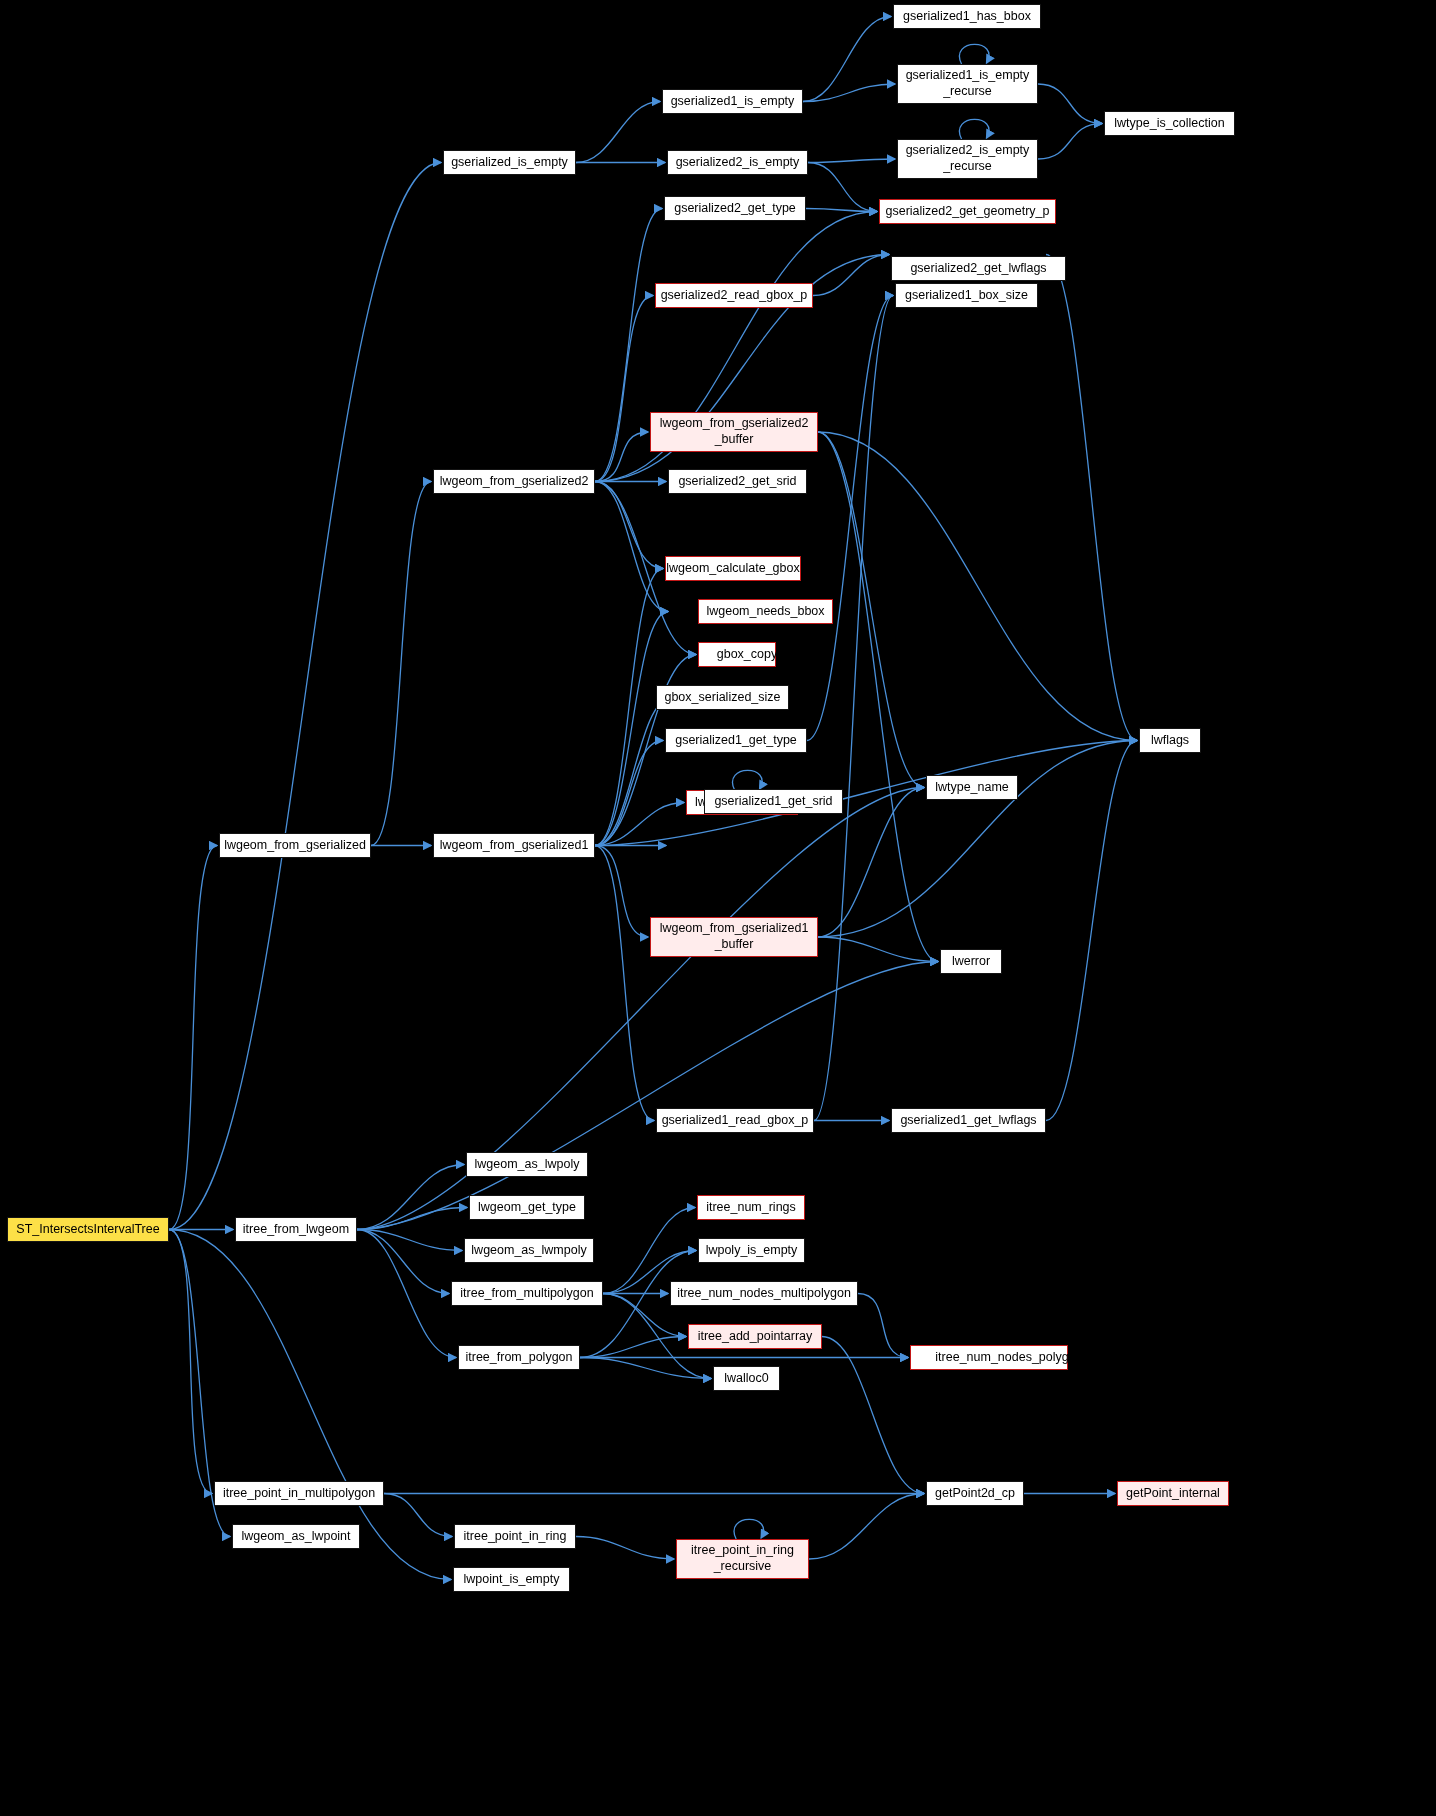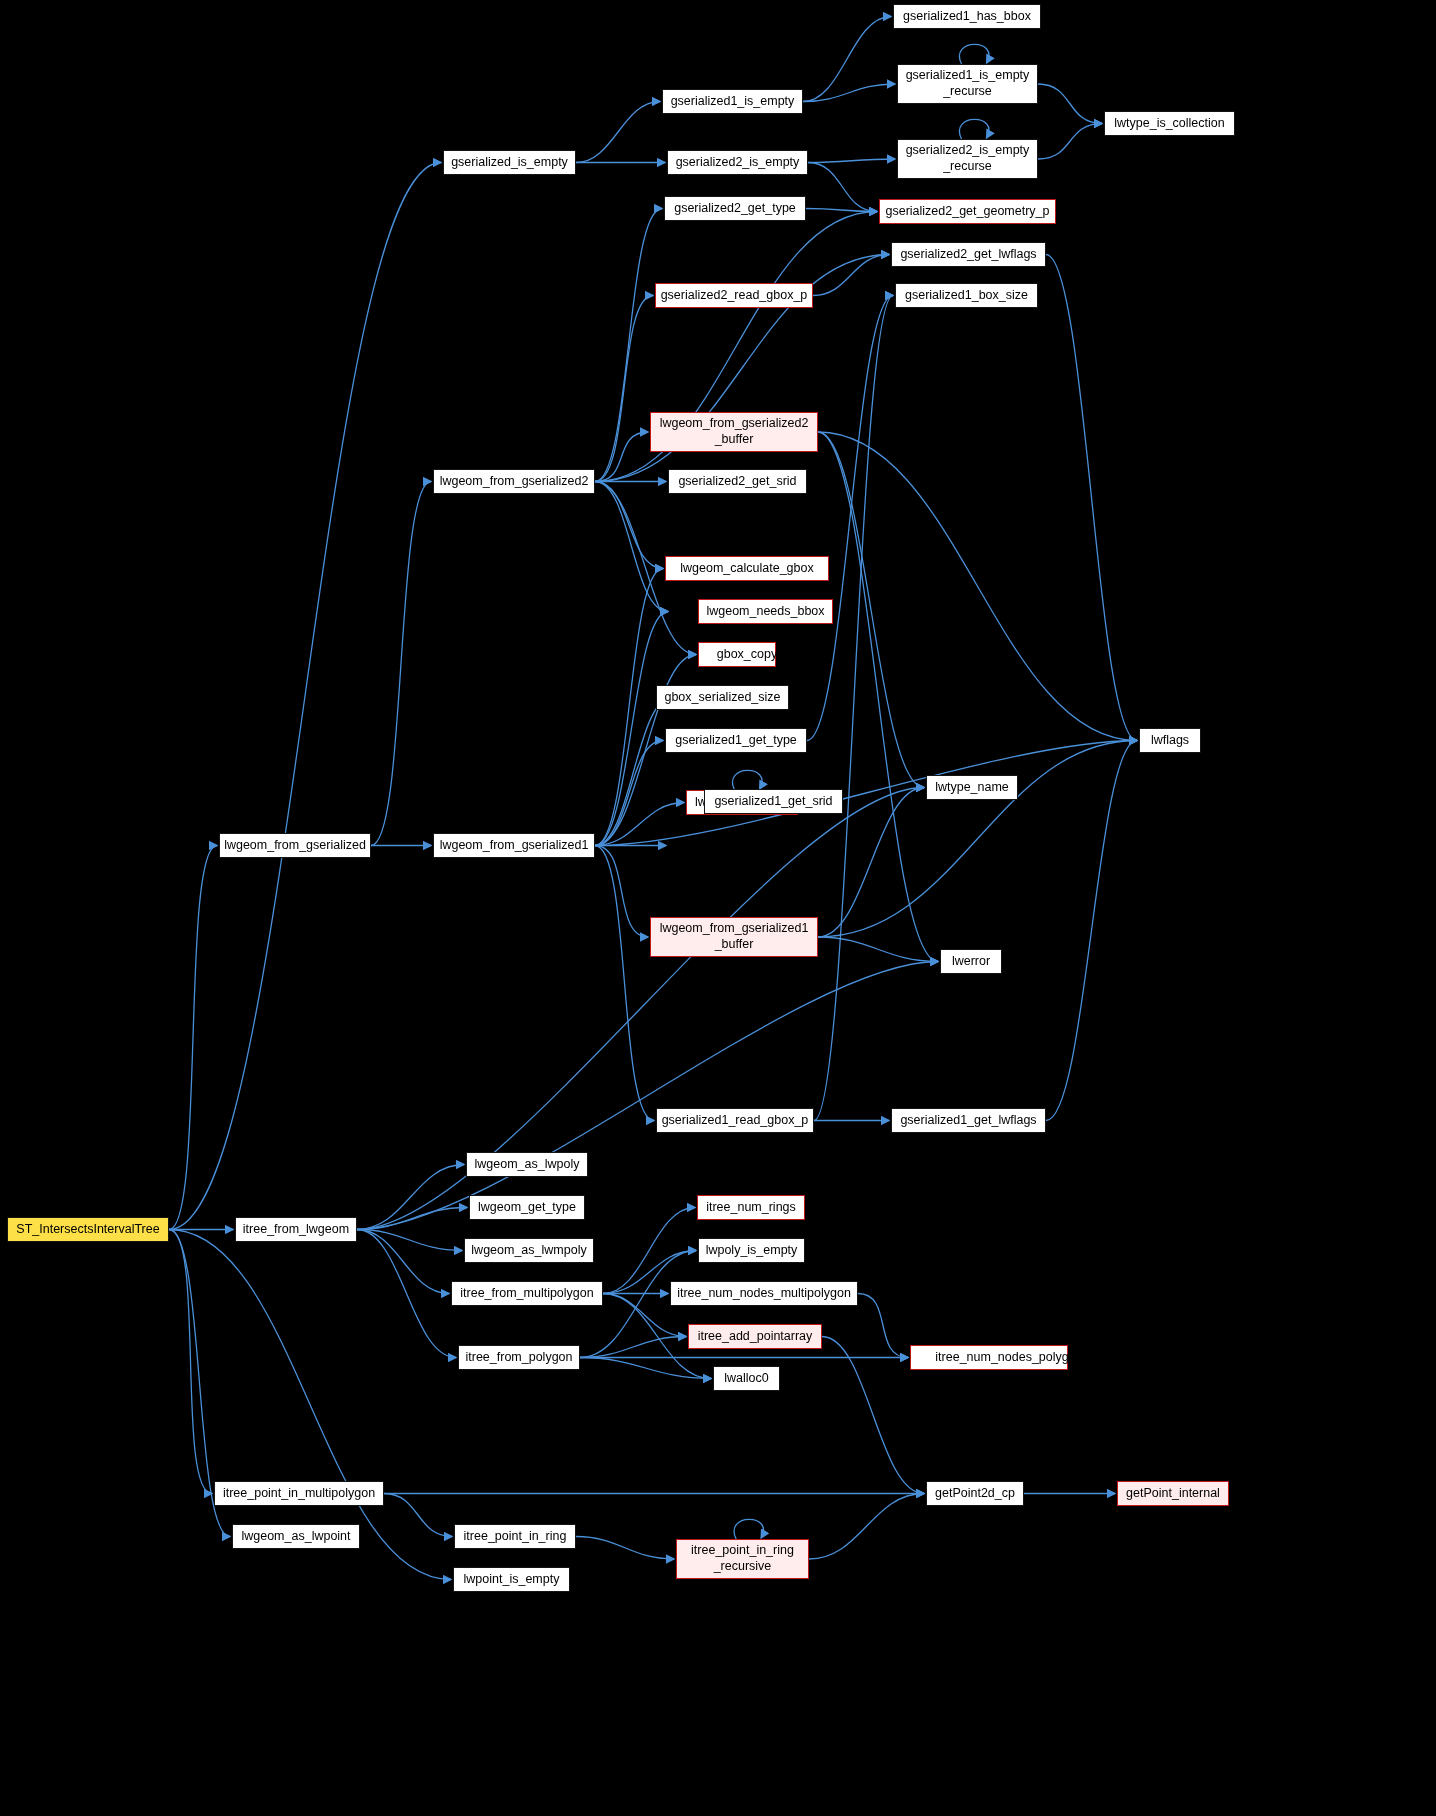--- a/index.html
+++ b/index.html
@@ -134,28 +134,28 @@
     <div class="node normal" style="left: 897px; top: 64px; width: 141px; height: 40px;"><span>gserialized1_is_empty
 _recurse</span></div>
     <div class="node normal" style="left: 1104px; top: 111px; width: 131px; height: 25px;"><span>lwtype_is_collection</span></div>
     <div class="node normal" style="left: 662px; top: 89px; width: 141px; height: 25px;"><span>gserialized1_is_empty</span></div>
     <div class="node normal" style="left: 443px; top: 150px; width: 133px; height: 25px;"><span>gserialized_is_empty</span></div>
     <div class="node normal" style="left: 667px; top: 150px; width: 141px; height: 25px;"><span>gserialized2_is_empty</span></div>
     <div class="node normal" style="left: 897px; top: 139px; width: 141px; height: 40px;"><span>gserialized2_is_empty
 _recurse</span></div>
     <div class="node normal" style="left: 664px; top: 196px; width: 142px; height: 25px;"><span>gserialized2_get_type</span></div>
     <div class="node red" style="left: 879px; top: 199px; width: 177px; height: 25px;"><span>gserialized2_get_geometry_p</span></div>
-    <div class="node normal" style="left: 891px; top: 242px; width: 155px; height: 25px; text-align: right;"><span>gserialized2_get_lwflags</span></div>
+    <div class="node normal" style="left: 891px; top: 256px; width: 175px; height: 25px; text-align: right;"><span>gserialized2_get_lwflags</span></div>
     <div class="node red" style="left: 655px; top: 283px; width: 158px; height: 25px;"><span>gserialized2_read_gbox_p</span></div>
     <div class="node normal" style="left: 895px; top: 283px; width: 143px; height: 25px;"><span>gserialized1_box_size</span></div>
     <div class="node redfill" style="left: 650px; top: 412px; width: 168px; height: 40px;"><span>lwgeom_from_gserialized2
 _buffer</span></div>
     <div class="node normal" style="left: 433px; top: 469px; width: 162px; height: 25px;"><span>lwgeom_from_gserialized2</span></div>
     <div class="node normal" style="left: 668px; top: 469px; width: 139px; height: 25px;"><span>gserialized2_get_srid</span></div>
-    <div class="node red" style="left: 665px; top: 556px; width: 164px; height: 25px;"><span>lwgeom_calculate_gbox</span></div>
+    <div class="node red" style="left: 665px; top: 556px; width: 136px; height: 25px;"><span>lwgeom_calculate_gbox</span></div>
     <div class="node red" style="left: 698px; top: 599px; width: 135px; height: 25px;"><span>lwgeom_needs_bbox</span></div>
     <div class="node red" style="left: 698px; top: 642px; width: 78px; height: 25px; padding-left: 24px;"><span>gbox_copy</span></div>
     <div class="node normal" style="left: 656px; top: 685px; width: 133px; height: 25px;"><span>gbox_serialized_size</span></div>
     <div class="node normal" style="left: 665px; top: 728px; width: 142px; height: 25px; text-align: center;"><span>gserialized1_get_type</span></div>
     <div class="node normal" style="left: 1139px; top: 728px; width: 62px; height: 25px;"><span>lwflags</span></div>
     <div class="node normal" style="left: 926px; top: 775px; width: 92px; height: 25px;"><span>lwtype_name</span></div>
     <div class="node red" style="left: 686px; top: 790px; width: 112px; height: 25px; text-align: right;"><span>lwgeom_set_srid</span></div>
     <div class="node normal" style="left: 433px; top: 833px; width: 162px; height: 25px;"><span>lwgeom_from_gserialized1</span></div>
     <div class="node normal" style="left: 668px; top: 789px; width: 139px; height: 25px; margin-left: 36px;"><span>gserialized1_get_srid</span></div>
     <div class="node normal" style="left: 219px; top: 833px; width: 152px; height: 25px;"><span>lwgeom_from_gserialized</span></div>

